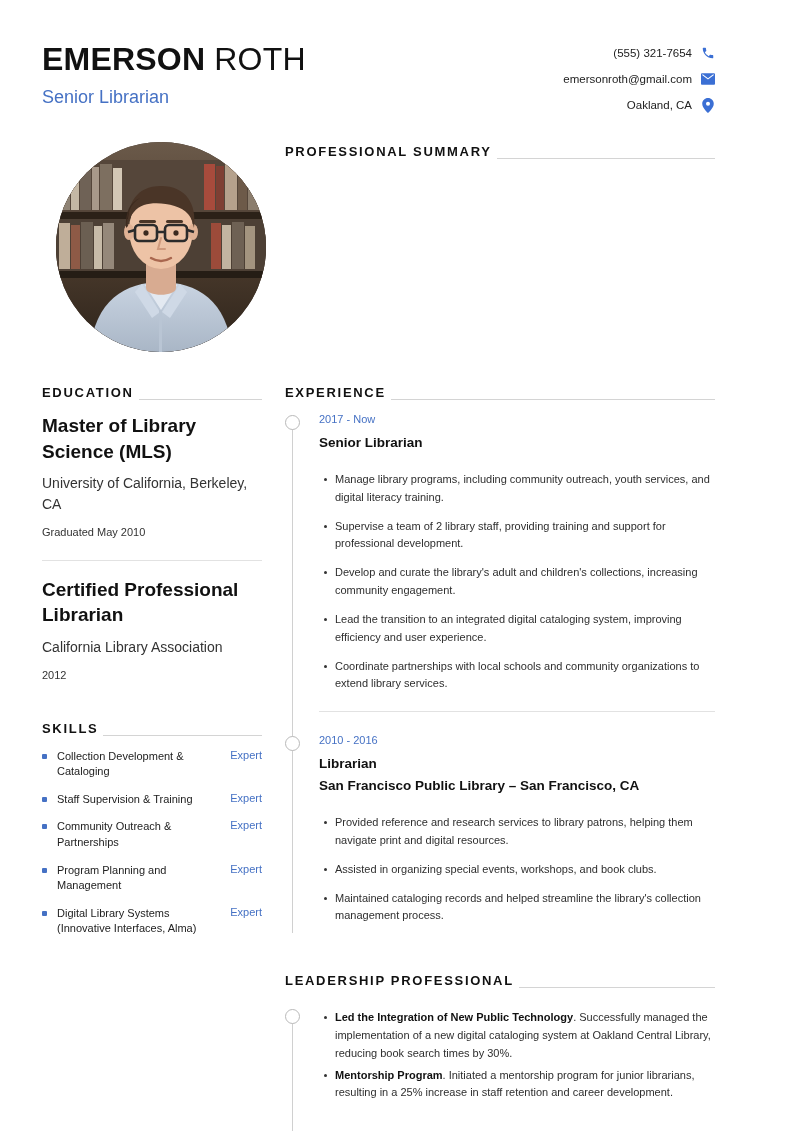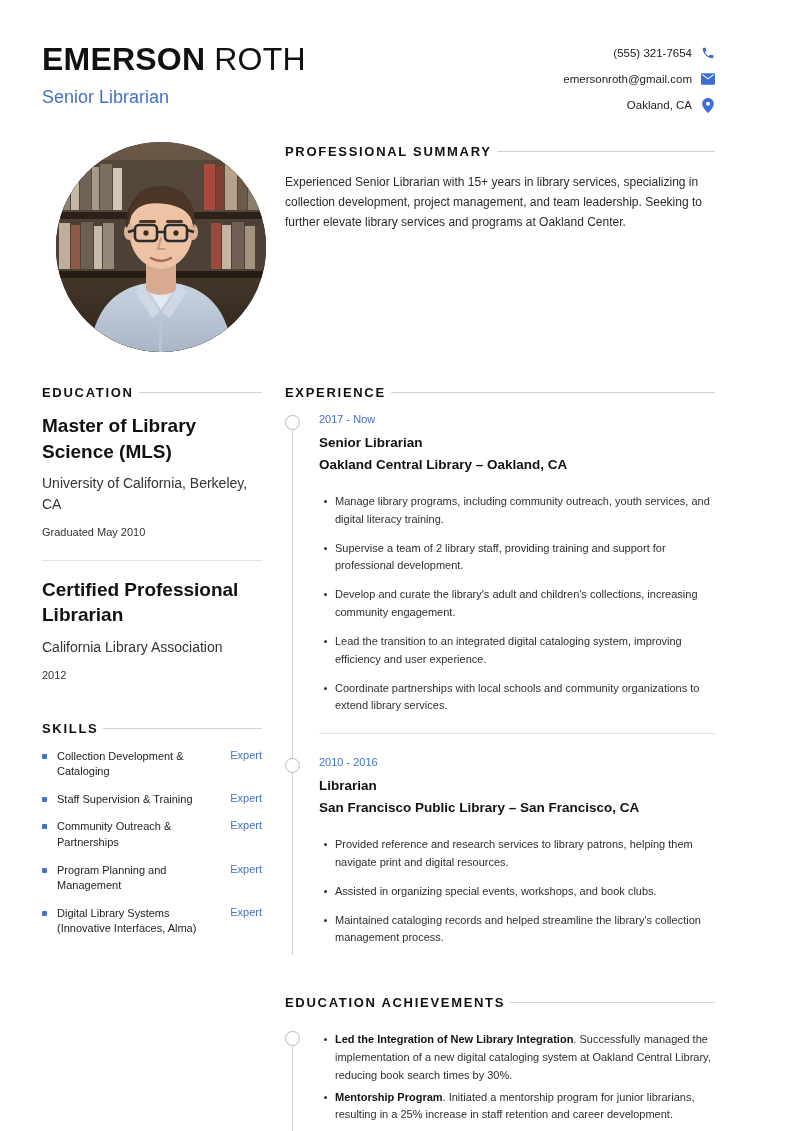--- a/index.html
+++ b/index.html
@@ -102,21 +102,21 @@
 
   .summary-col {
     flex: 1;
     padding-left: 5px;
     padding-top: 8px;
   }
 
   
   .sec-head {
     display: flex;
-    align-items: center;
+    align-items: flex-end;
     gap: 5px;
     margin-bottom: 13px;
   }
   .sec-head .txt {
     font-size: 13px;
     font-weight: 700;
     letter-spacing: 1.7px;
     color: #111111;
     white-space: nowrap;
   }
@@ -415,21 +415,20 @@
           <path d="M95 116 q10 6 20 0" fill="none" stroke="#a9674f" stroke-width="2.4" stroke-linecap="round"></path>
         </svg>
       </div>
     </div>
 
     <div class="summary-col">
       <div class="sec-head">
         <span class="txt">PROFESSIONAL SUMMARY</span>
         <span class="rule"></span>
       </div>
-      <p class="summary-text">Experienced Senior Librarian with 15+ years in library services, specializing in collection development, project management, and team leadership. Seeking to further elevate library services and programs at Oakland Center.</p>
     </div>
   </div>
 
   <div class="columns">
 
     <div class="left-col">
 
       <div class="sec-head">
         <span class="txt">EDUCATION</span>
         <span class="rule"></span>
@@ -490,21 +489,20 @@
         <span class="rule"></span>
       </div>
 
       <div class="timeline">
 
         <div class="tl-entry">
           <span class="tl-dot"></span>
           <span class="tl-line"></span>
           <div class="tl-date">2017 - Now</div>
           <div class="tl-role">Senior Librarian</div>
-          <div class="tl-org">Oakland Central Library – Oakland, CA</div>
           <ul class="bullets">
             <li>Manage library programs, including community outreach, youth services, and digital literacy training.</li>
             <li>Supervise a team of 2 library staff, providing training and support for professional development.</li>
             <li>Develop and curate the library's adult and children's collections, increasing community engagement.</li>
             <li>Lead the transition to an integrated digital cataloging system, improving efficiency and user experience.</li>
             <li>Coordinate partnerships with local schools and community organizations to extend library services.</li>
           </ul>
           <div class="exp-divider"></div>
         </div>
 
@@ -517,30 +515,30 @@
           <ul class="bullets">
             <li>Provided reference and research services to library patrons, helping them navigate print and digital resources.</li>
             <li>Assisted in organizing special events, workshops, and book clubs.</li>
             <li>Maintained cataloging records and helped streamline the library's collection management process.</li>
           </ul>
         </div>
       </div>
 
       <div class="leadership-wrap">
         <div class="sec-head">
-          <span class="txt">EDUCATION ACHIEVEMENTS</span>
+          <span class="txt">LEADERSHIP PROFESSIONAL</span>
           <span class="rule"></span>
         </div>
 
         <div class="timeline">
           <div class="tl-entry lead">
             <span class="tl-dot"></span>
             <span class="tl-line"></span>
             <ul class="bullets tight">
-              <li><span class="lead-strong">Led the Integration of New Library Integration</span><span>. Successfully managed the implementation of a new digital cataloging system at Oakland Central Library, reducing book search times by 30%.</span></li>
+              <li><span class="lead-strong">Led the Integration of New Public Technology</span><span>. Successfully managed the implementation of a new digital cataloging system at Oakland Central Library, reducing book search times by 30%.</span></li>
               <li><span class="lead-strong">Mentorship Program</span><span>. Initiated a mentorship program for junior librarians, resulting in a 25% increase in staff retention and career development.</span></li>
             </ul>
           </div>
         </div>
       </div>
 
     </div>
   </div>
 </div>
 

